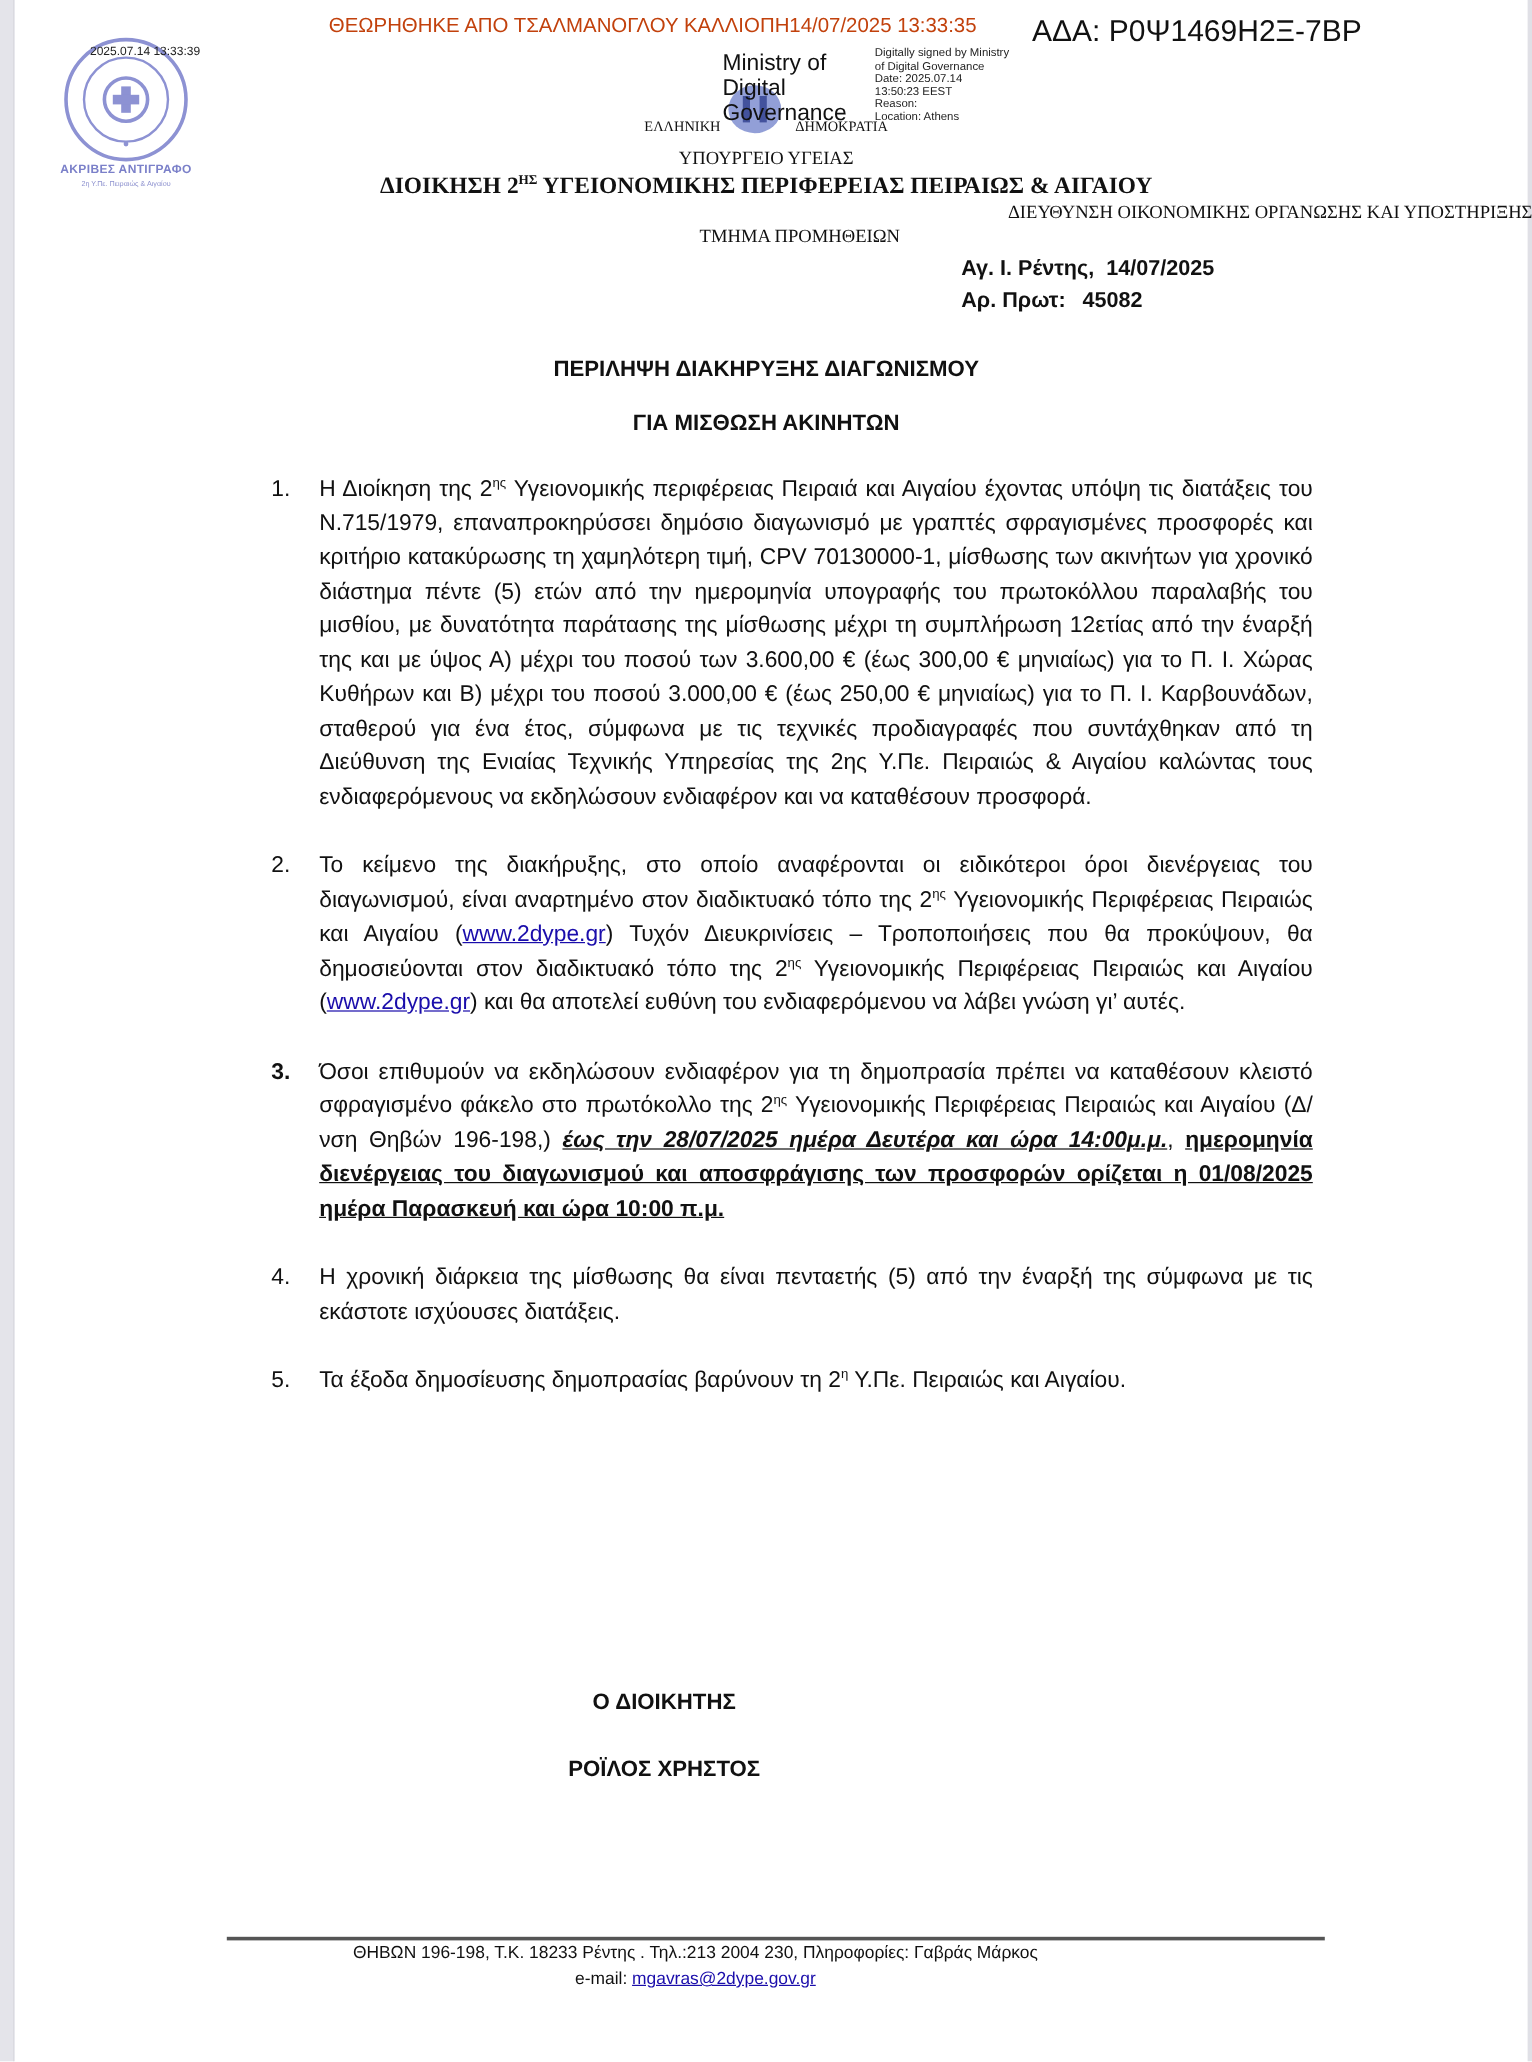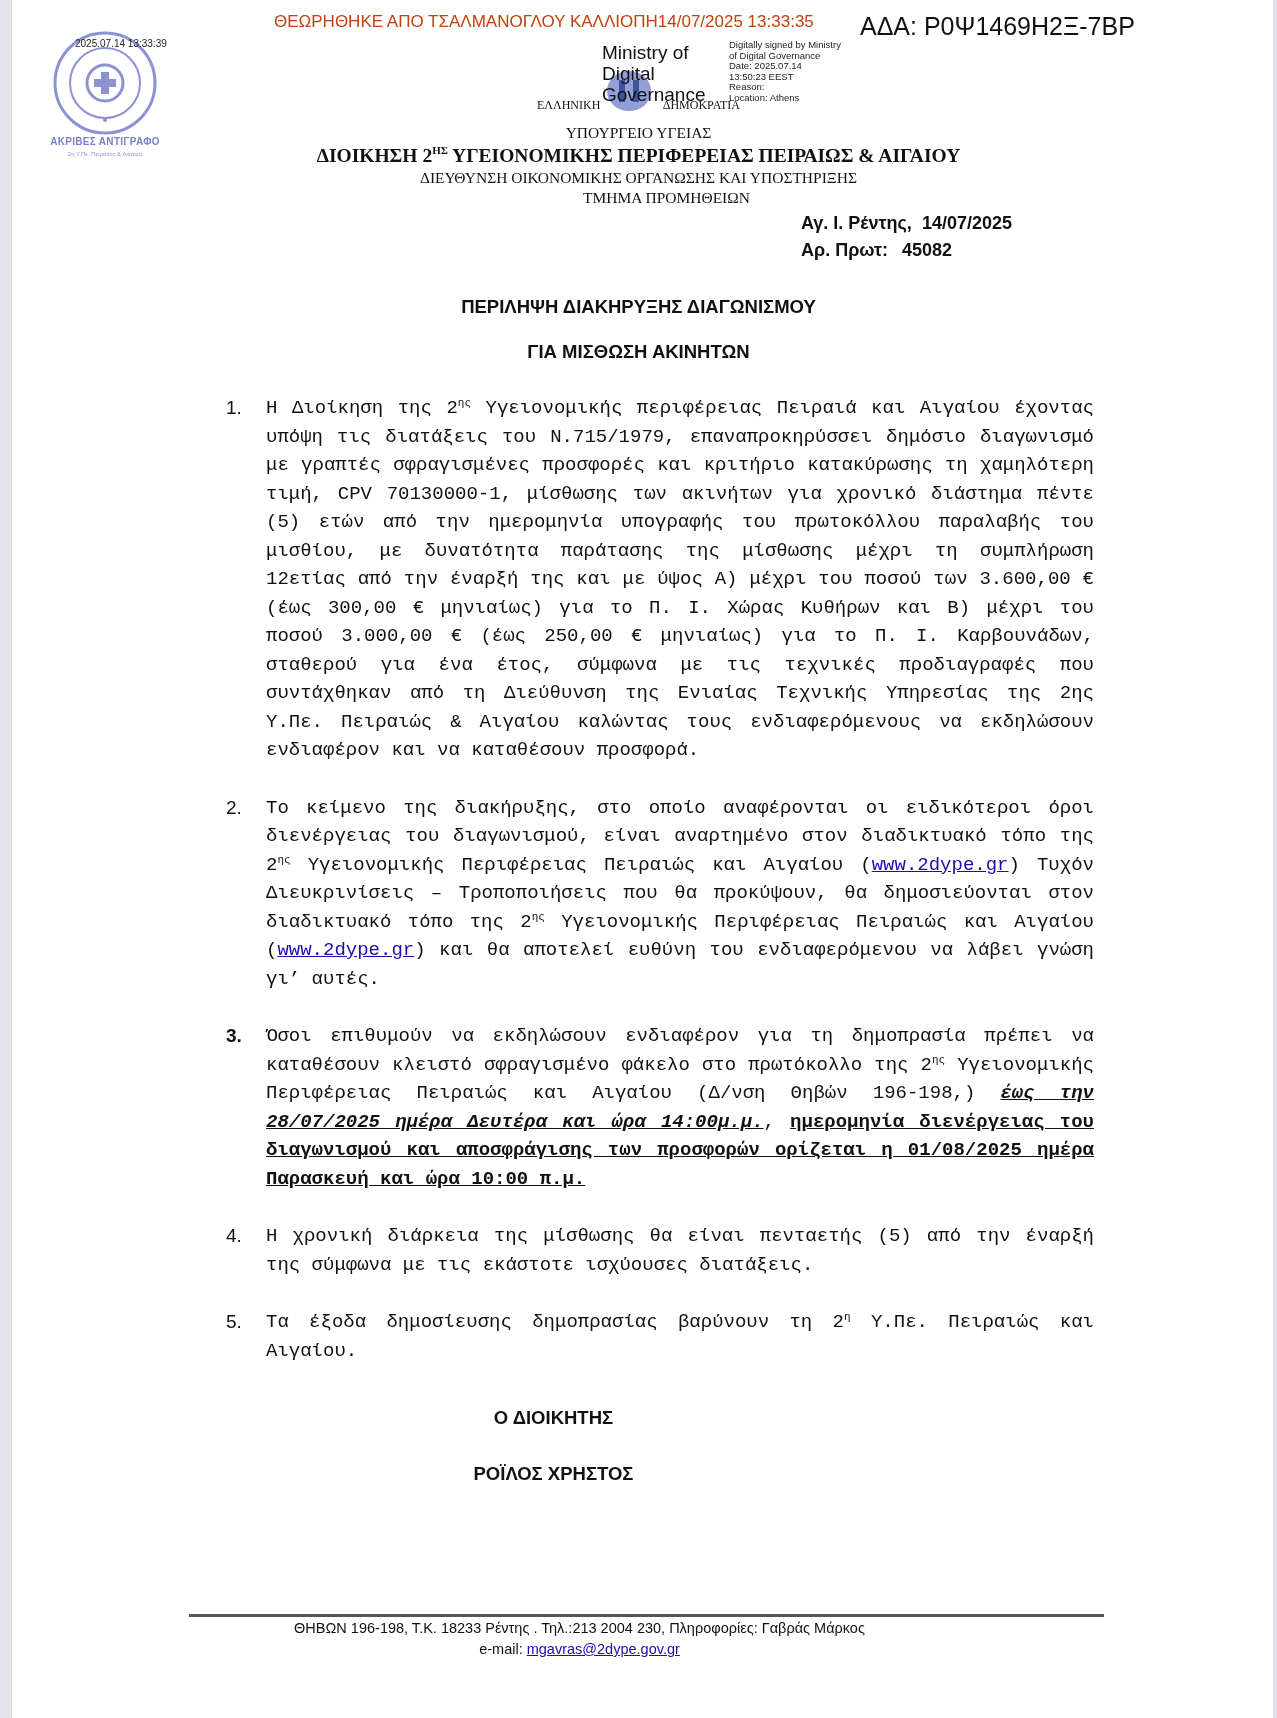--- a/index.html
+++ b/index.html
@@ -24,34 +24,34 @@
 
   .sig-title { position: absolute; left: 602px; top: 42px; font-size: 19px; line-height: 21px; color: #111; width: 120px; }
   .sig-emblem { position: absolute; left: 604px; top: 68px; width: 50px; height: 46px; }
   .sig-details { position: absolute; left: 729px; top: 40px; font-size: 9.5px; line-height: 10.5px; color: #222; width: 140px; }
 
   .header-center { position: absolute; left: 0; width: 1277px; text-align: center; font-family: "Liberation Serif", serif; color: #111; }
   .h-rep { top: 98px; font-size: 12px; word-spacing: 60px; }
   .h-min { top: 124px; font-size: 15.5px; }
   .h-admin { top: 144px; font-size: 19.5px; font-weight: bold; left: 0; }
   .h-admin sup { font-size: 11px; }
-  .h-dir { top: 169px; font-size: 15.5px; }
+  .h-dir { top: 169px; font-size: 15.5px; text-align: right; }
   .h-dept { top: 189px; font-size: 15.5px; padding-left: 28px; }
 
   .place-date { position: absolute; left: 801px; top: 210px; font-size: 18px; font-weight: bold; line-height: 27px; }
   .place-date span.val { margin-left: 10px; }
 
   .doc-title { position: absolute; left: 0; width: 1277px; text-align: center; font-size: 18.5px; font-weight: bold; }
   .t1 { top: 296px; } .t2 { top: 341px; }
 
   .items { position: absolute; left: 226px; top: 394px; width: 868px; font-size: 19px; line-height: 28.5px; }
   .item { display: flex; margin-bottom: 29px; }
   .item .num { width: 40px; flex: none; }
   .item .num.bold { font-weight: bold; }
-  .item .txt { flex: 1; text-align: justify; font-family: Liberation Mono, monospace; }
+  .item .txt { flex: 1; text-align: justify; }
   sup.small { font-size: 11px; vertical-align: super; line-height: 0; }
   a.link { color: #1a0dab; text-decoration: underline; }
   .ul-bold { font-weight: bold; font-style: italic; text-decoration: underline; }
   .ul-bold-plain { font-weight: bold; text-decoration: underline; }
 
   .signer { position: absolute; left: 16px; width: 1075px; text-align: center; font-size: 18.5px; font-weight: bold; margin-top: 40px; }
   .s1 { top: 1367px; } .s2 { top: 1423px; }
 
   .footer-rule { position: absolute; left: 189px; top: 1614px; width: 915px; height: 3px; background: #555; }
   .footer { position: absolute; left: 0; width: 1159px; text-align: center; font-size: 14.5px; color: #111; }

